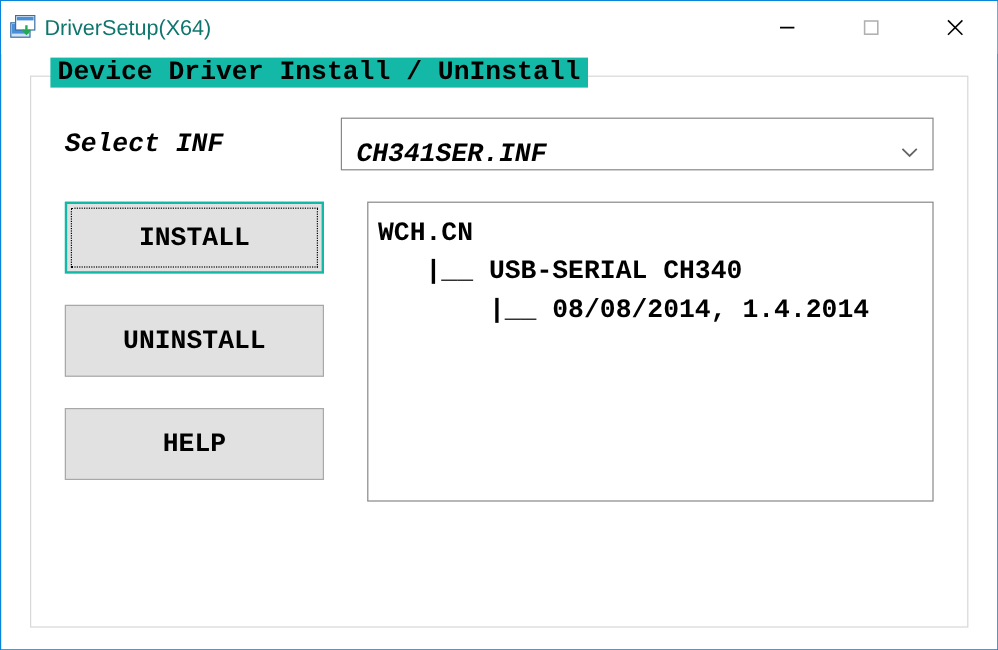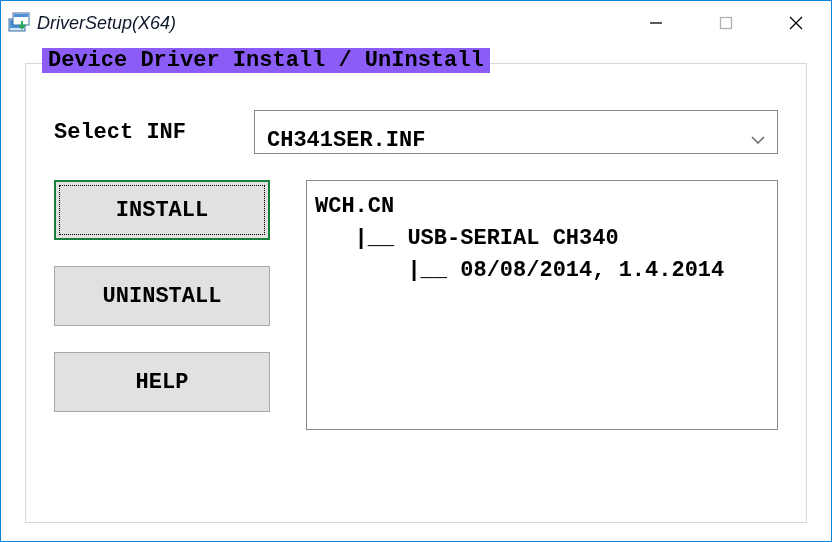--- a/index.html
+++ b/index.html
@@ -26,23 +26,22 @@
       background: #fff;
     }
     .title-icon {
       width: 24px;
       height: 24px;
       margin-right: 6px;
       flex-shrink: 0;
     }
     .title-text {
       font-size: 18px;
-      color: #0f172a;
-      flex: 1;
-      font-style: italic;
+      color: #0f766e;
+      flex: 1;
     }
     .win-controls {
       display: flex;
       height: 100%;
     }
     .win-btn {
       width: 70px;
       height: 100%;
       display: flex;
       align-items: center;
@@ -58,32 +57,34 @@
     .groupbox {
       position: relative;
       border: 1px solid #d8d8d8;
       height: 100%;
       padding: 32px 28px 20px 28px;
     }
     .group-legend {
       position: absolute;
       top: -16px;
       left: 16px;
-      background: #8b5cf6;
+      background: #14b8a6;
       padding: 0 6px;
       font-family: "Courier New", monospace;
       font-weight: bold;
       font-size: 22px;
       color: #000;
     }
     .row-select {
       display: flex;
       align-items: center;
-      margin-top: 14px;
+      gap: 30px;
+      margin-top: 2px;
       margin-bottom: 26px;
+      font-style: italic;
     }
     .select-label {
       font-family: "Courier New", monospace;
       font-weight: bold;
       font-size: 22px;
       color: #000;
       width: 200px;
     }
     .combo {
       flex: 1;
@@ -122,21 +123,21 @@
       display: flex;
       align-items: center;
       justify-content: center;
       font-family: "Courier New", monospace;
       font-weight: bold;
       font-size: 22px;
       color: #000;
       cursor: default;
     }
     .action-btn.focused {
-      border: 2px solid #15803d;
+      border: 2px solid #14b8a6;
       outline: 1px dotted #000;
       outline-offset: -6px;
     }
     .info-box {
       flex: 1;
       border: 1px solid #888;
       background: #fff;
       padding: 10px 8px;
       font-family: "Courier New", monospace;
       font-weight: bold;

